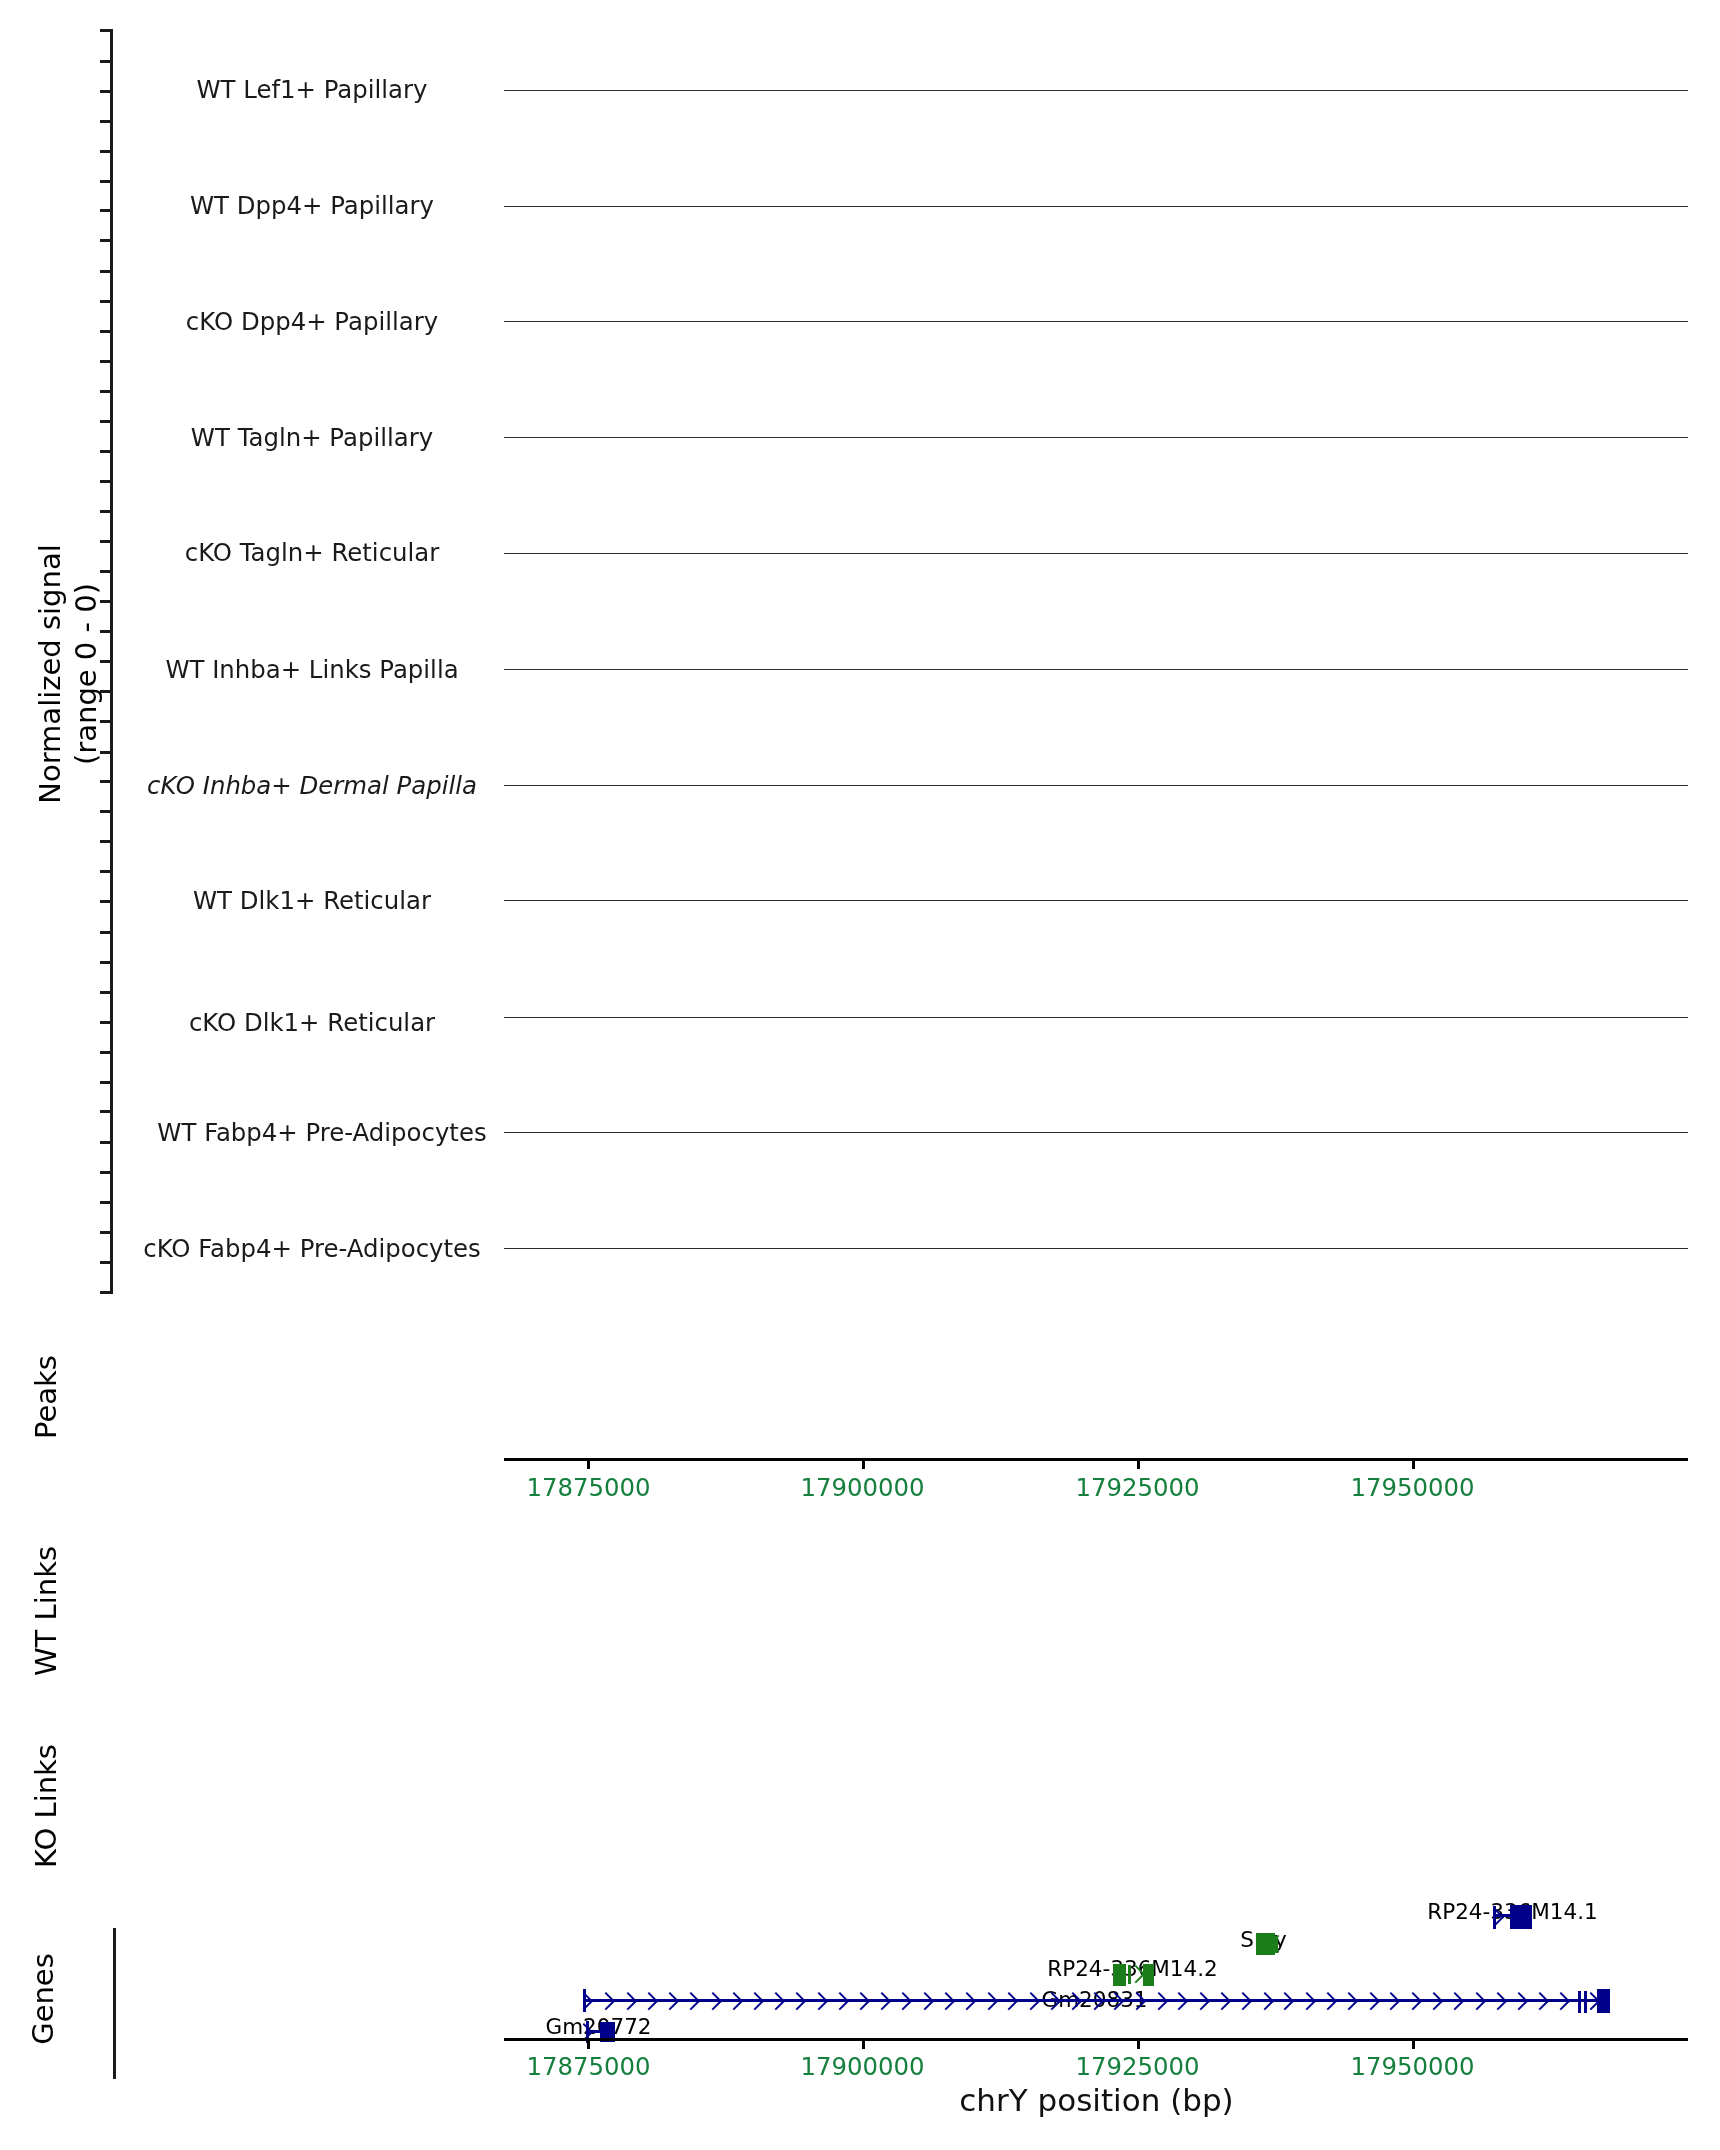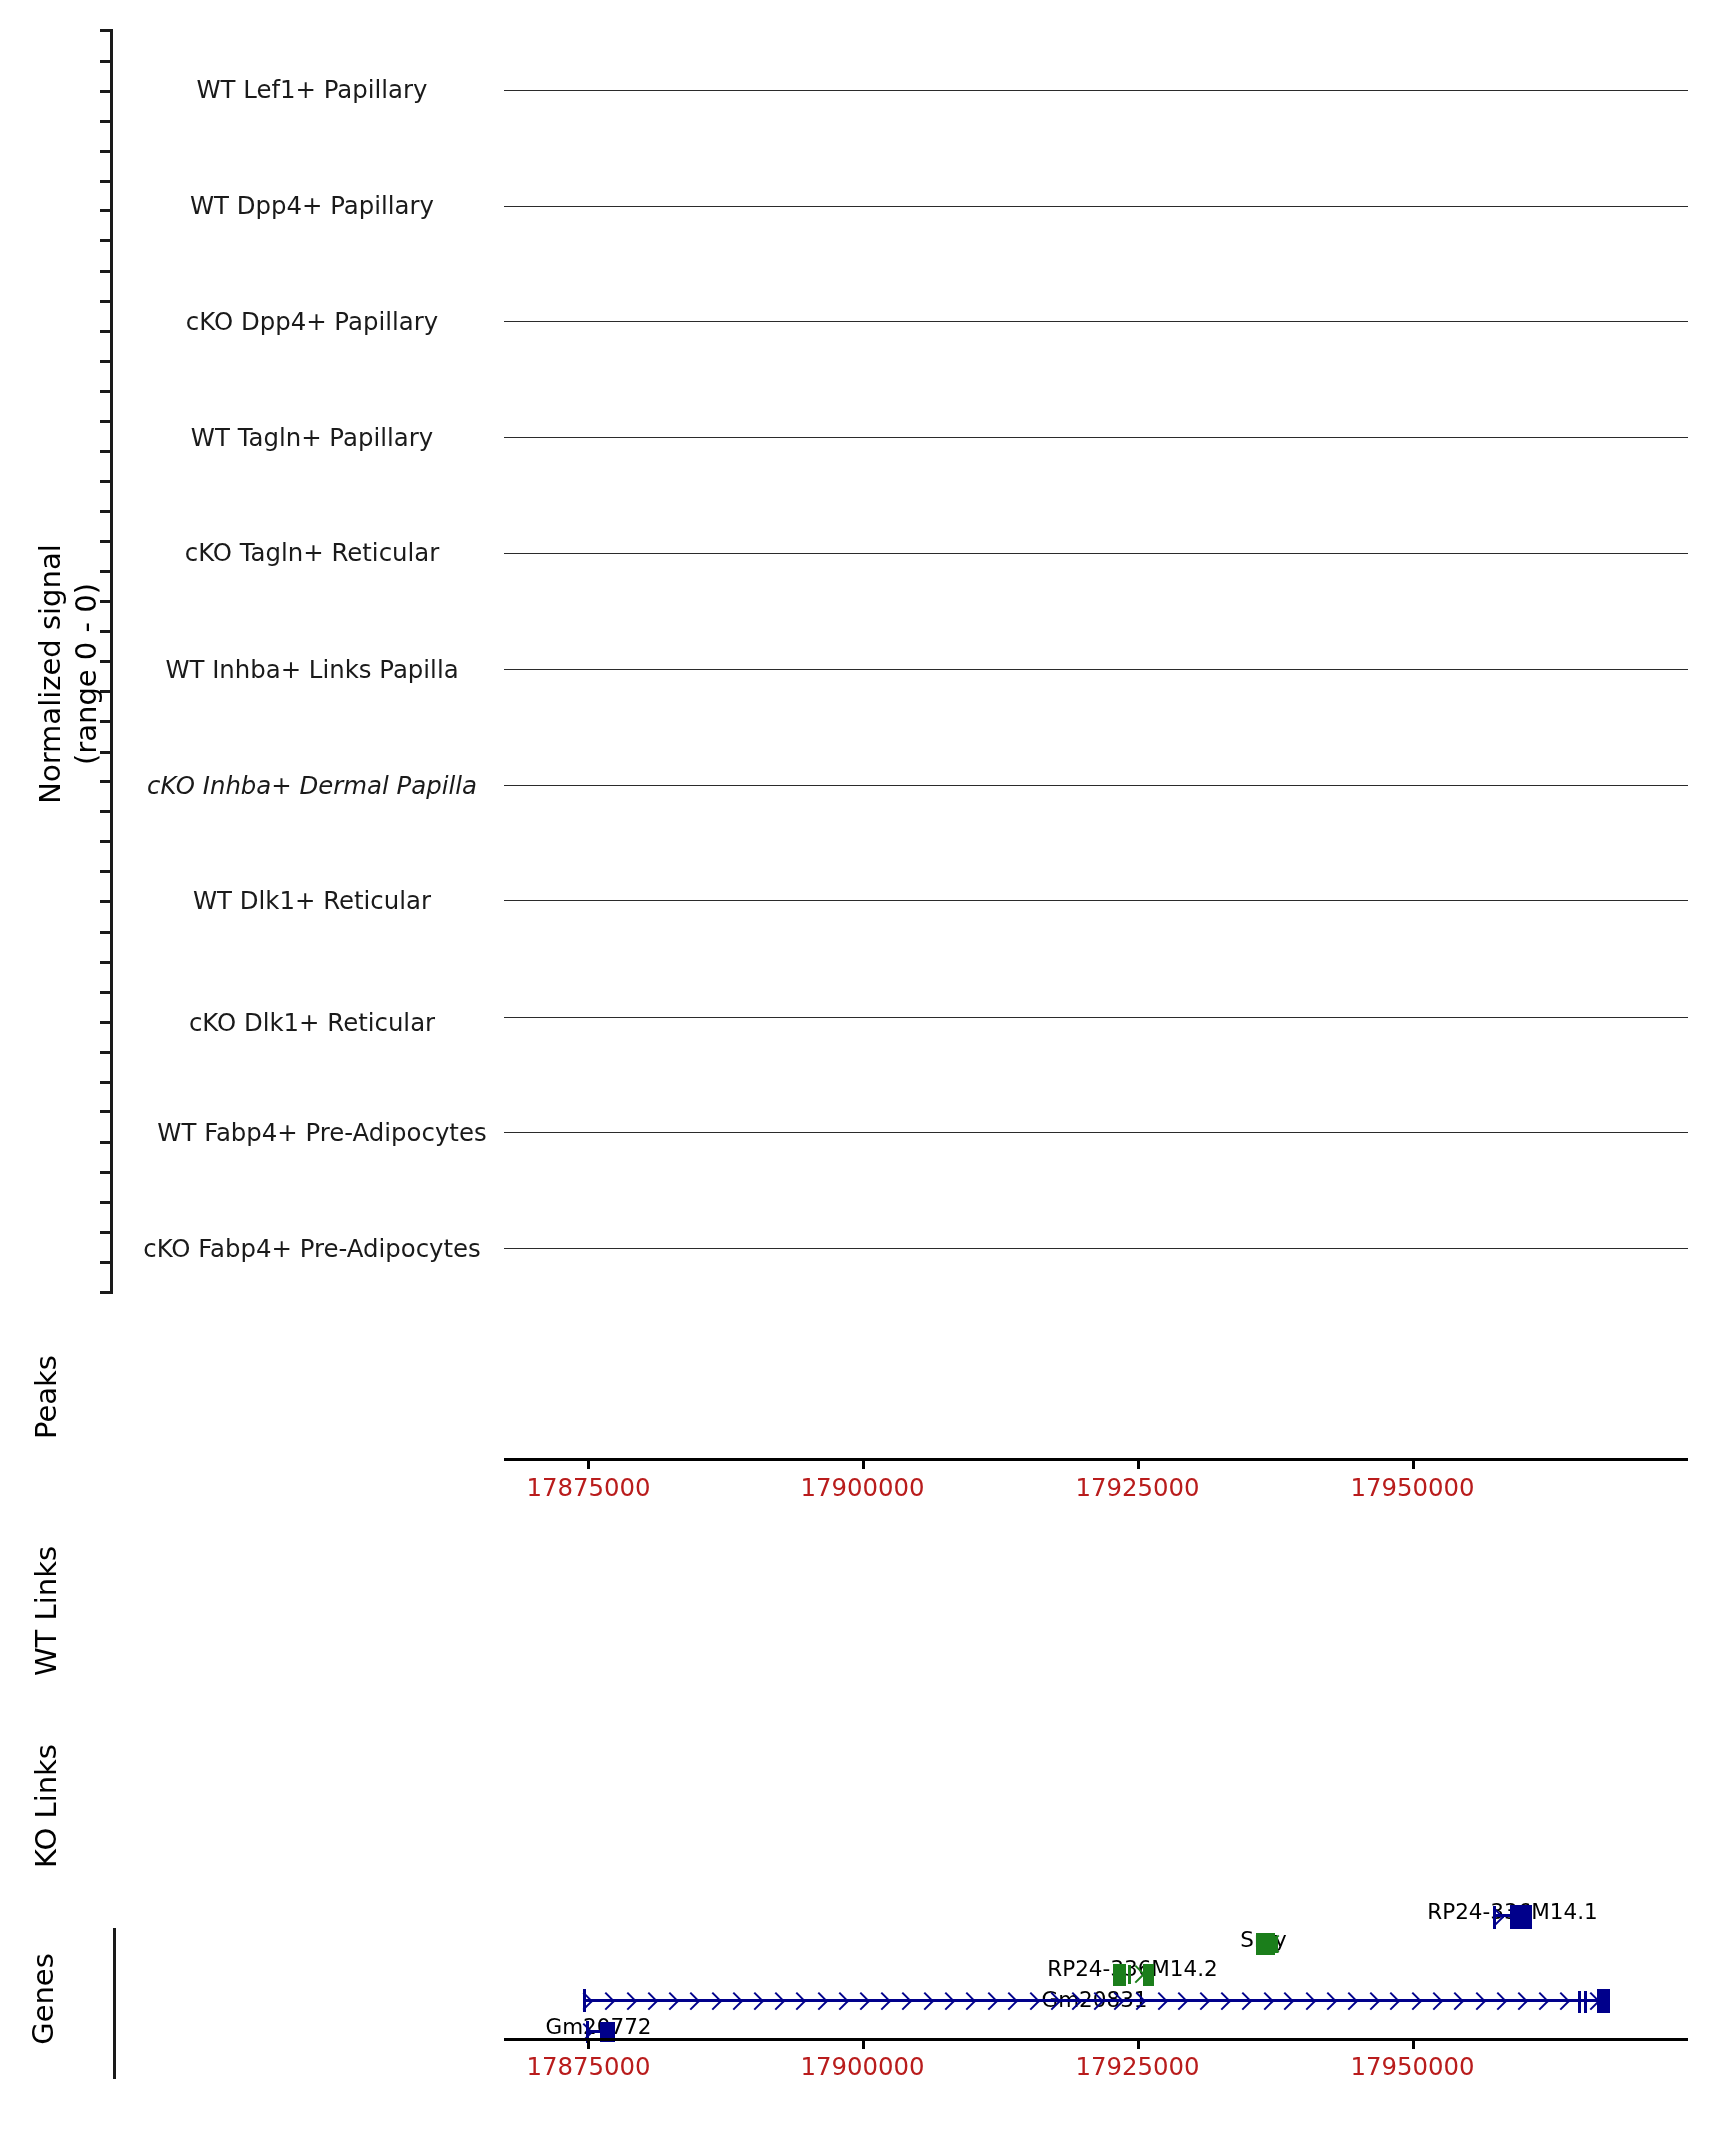--- a/index.html
+++ b/index.html
@@ -23,21 +23,21 @@
     position:absolute;font-size:29px;color:#000000;white-space:nowrap;
     transform:translate(-50%,-50%) rotate(-90deg);
   }
   .ylabel{
     position:absolute;font-size:29px;color:#000000;text-align:center;
     line-height:36px;white-space:nowrap;
     transform:translate(-50%,-50%) rotate(-90deg);
   }
   .tick-label{
     position:absolute;width:229px;text-align:center;
-    font-size:24.4px;color:#b91c1c;white-space:nowrap;
+    font-size:24.4px;color:#15803d;white-space:nowrap;
   }
   .xlabel{
     position:absolute;width:645px;text-align:center;
     font-size:31px;color:#111111;white-space:nowrap;
   }
   .gene-label{
     position:absolute;width:373px;text-align:center;
     font-size:21.5px;color:#000000;line-height:26px;height:26px;
     white-space:nowrap;
   }
@@ -266,15 +266,16 @@
       <div class="axisline" style="left: 587px; top: 2041px; width: 2.9px; height: 8px;"></div>
       <div class="tick-label" style="left: 474px; top: 2052px;">17875000</div>
       <div class="axisline" style="left: 862px; top: 2041px; width: 2.9px; height: 8px;"></div>
       <div class="tick-label" style="left: 748px; top: 2052px;">17900000</div>
       <div class="axisline" style="left: 1137px; top: 2041px; width: 2.9px; height: 8px;"></div>
       <div class="tick-label" style="left: 1023px; top: 2052px;">17925000</div>
       <div class="axisline" style="left: 1412px; top: 2041px; width: 2.9px; height: 8px;"></div>
       <div class="tick-label" style="left: 1298px; top: 2052px;">17950000</div>
     </div>
 
+  <div class="xlabel" style="left:774px;top:2082px;">chrY position (bp)</div>
 
 </div>
 
 
 </body></html>

